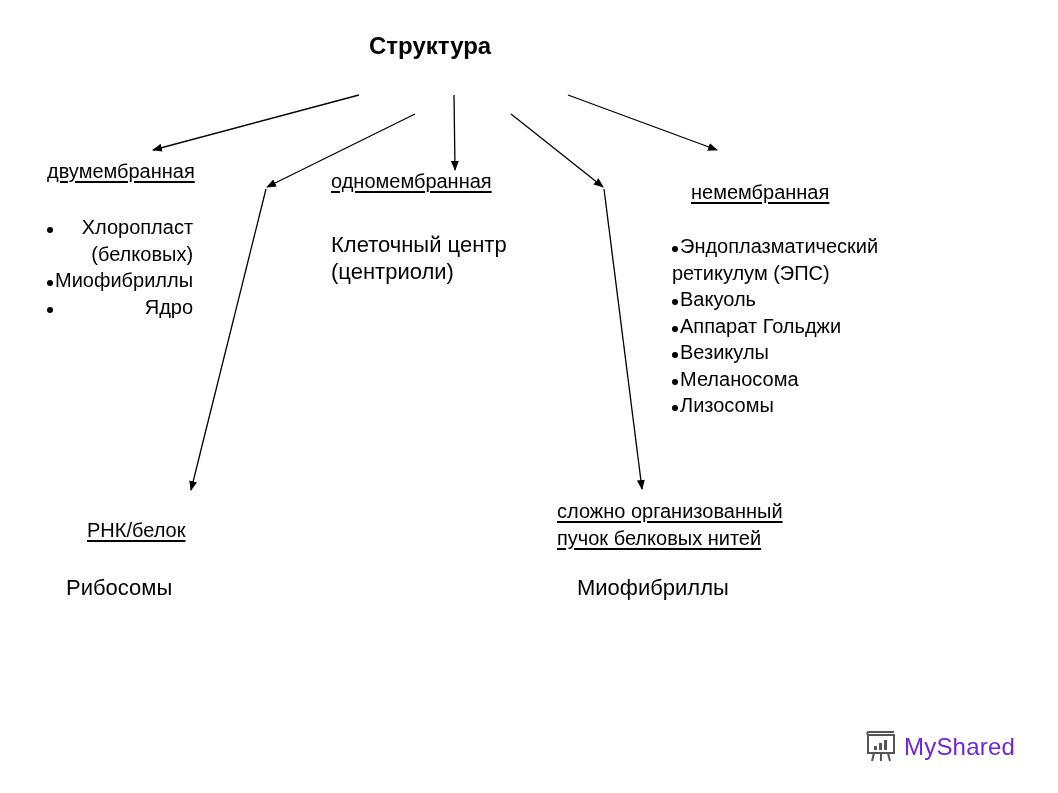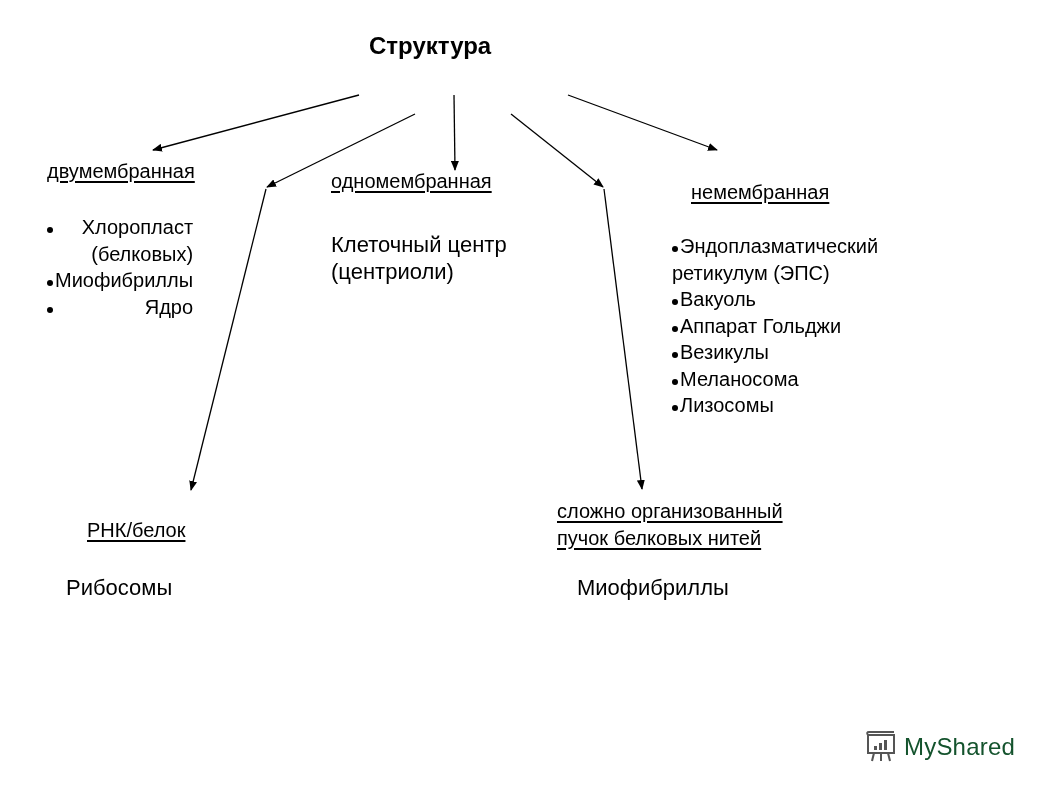--- a/index.html
+++ b/index.html
@@ -8,21 +8,21 @@
   .abs { position: absolute; white-space: nowrap; }
   .title { font-size: 24px; font-weight: bold; left: 369px; top: 32px; }
   .heading { font-size: 20px; text-decoration: underline; text-underline-offset: 3px; }
   .text { font-size: 22px; line-height: 26.5px; }
   .list { list-style: none; margin: 0; padding: 0; font-size: 20px; line-height: 26.5px; }
   .list li { position: relative; padding-left: 8px; }
   .list li.cont { padding-left: 0; }
   .bullet { position: absolute; left: 0; top: 13px; width: 6px; height: 6px; border-radius: 50%; background: #000; }
   svg.arrows { position: absolute; left: 0; top: 0; }
   .logo { position: absolute; left: 864px; top: 731px; display: flex; align-items: center; gap: 6px; }
-  .logo-text { font-size: 24px; color: #14532d; letter-spacing: 0.2px; }
+  .logo-text { font-size: 24px; color: #6d28d9; letter-spacing: 0.2px; }
 </style>
 </head>
 <body>
 
 <svg class="arrows" width="1058" height="793" viewBox="0 0 1058 793">
   <defs>
     <marker id="ah" markerWidth="10" markerHeight="8" refX="9" refY="4" orient="auto" markerUnits="userSpaceOnUse">
       <path d="M0,0 L10,4 L0,8 Z" fill="#000"></path>
     </marker>
   </defs>

